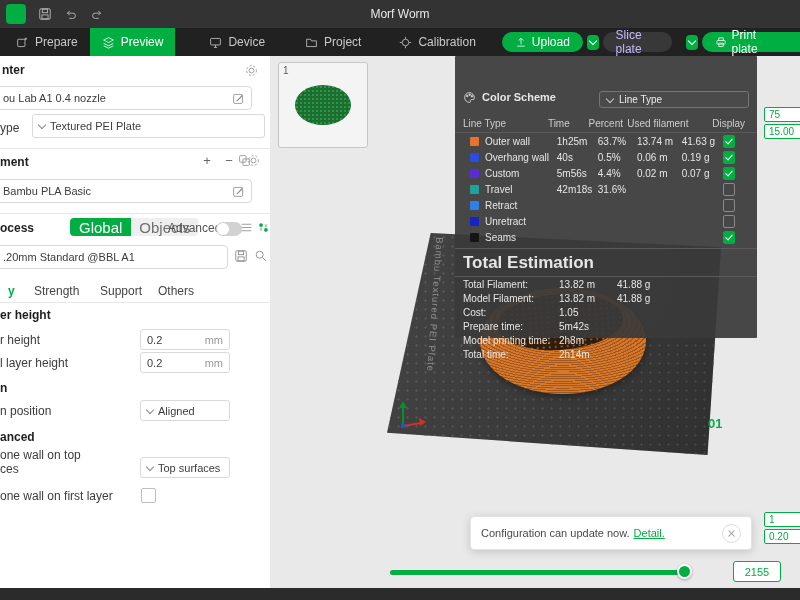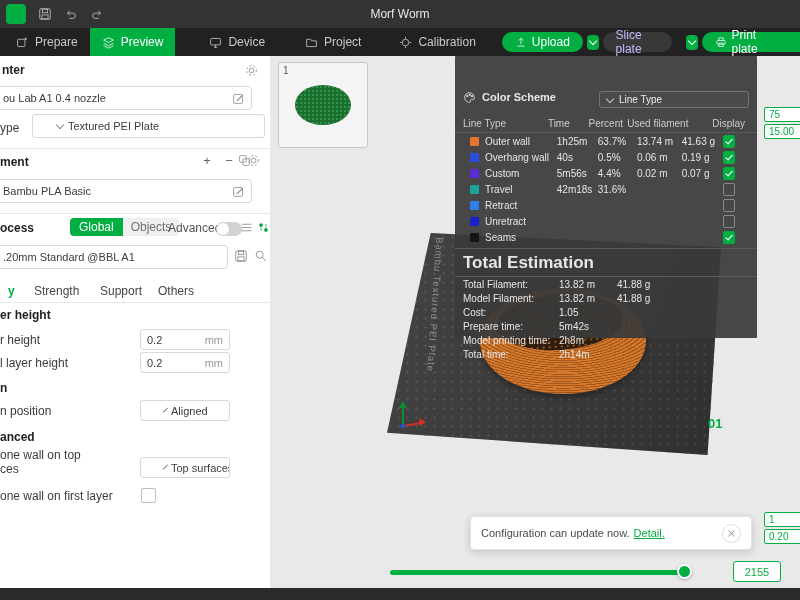--- a/index.html
+++ b/index.html
@@ -28,23 +28,23 @@
 
   
   .sidebar{position:absolute;left:0;top:56px;width:270px;height:532px;background:#fff;border-right:1px solid #D4D4D4;font-size:12px;color:#3C3C3C;}
   .s-label{position:absolute;white-space:nowrap;}
   .s-section{position:absolute;font-weight:bold;color:#1F1F1F;white-space:nowrap;}
   .divider{position:absolute;left:0;width:270px;border-top:1px solid #E7E7E7;}
   .field{position:absolute;height:24px;border:1px solid #D9D9D9;border-radius:4px;background:#fff;display:flex;align-items:center;padding:0 6px 0 10px;font-size:11px;white-space:nowrap;overflow:hidden;box-sizing:border-box;}
   .field .grow{flex:1;overflow:hidden;text-overflow:ellipsis;}
   .inp{position:absolute;width:90px;height:21px;border:1px solid #D9D9D9;border-radius:3px;background:#fff;display:flex;align-items:center;justify-content:space-between;padding:0 6px;font-size:11px;box-sizing:border-box;}
   .inp .unit{color:#9A9A9A;}
-  .dd{position:absolute;height:21px;border:1px solid #D9D9D9;border-radius:3px;background:#fff;display:flex;align-items:center;gap:5px;padding:0 24px;font-size:11px;box-sizing:border-box;white-space:nowrap;overflow:hidden;}
+  .dd{position:absolute;height:21px;border:1px solid #D9D9D9;border-radius:3px;background:#fff;display:flex;align-items:center;gap:5px;padding:0 6px;font-size:11px;box-sizing:border-box;white-space:nowrap;overflow:hidden;}
   .mini-btn{position:absolute;width:16px;height:16px;display:flex;align-items:center;justify-content:center;color:#666;font-size:13px;}
-  .scope{position:absolute;display:flex;height:18px;border-radius:4px;overflow:hidden;font-size:12px;}
+  .scope{position:absolute;display:flex;height:18px;border-radius:4px;overflow:hidden;font-size:15px;}
   .scope .g{background:var(--accent);color:#fff;display:flex;align-items:center;padding:0 9px;}
   .scope .o{background:#EFEFEF;color:#707070;display:flex;align-items:center;padding:0 8px;}
   .switch{position:absolute;width:26px;height:14px;border-radius:7px;background:#D2D2D2;}
   .switch::after{content:"";position:absolute;left:1px;top:1px;width:12px;height:12px;border-radius:50%;background:#fff;}
   .ptab{position:absolute;font-size:12px;color:#444;white-space:nowrap;}
   .ptab.sel{color:var(--accent);font-weight:bold;}
   .cbx{position:absolute;width:13px;height:13px;border:1px solid #BFBFBF;border-radius:2px;background:#fff;}
   .ic{display:inline-flex;}
 
   

